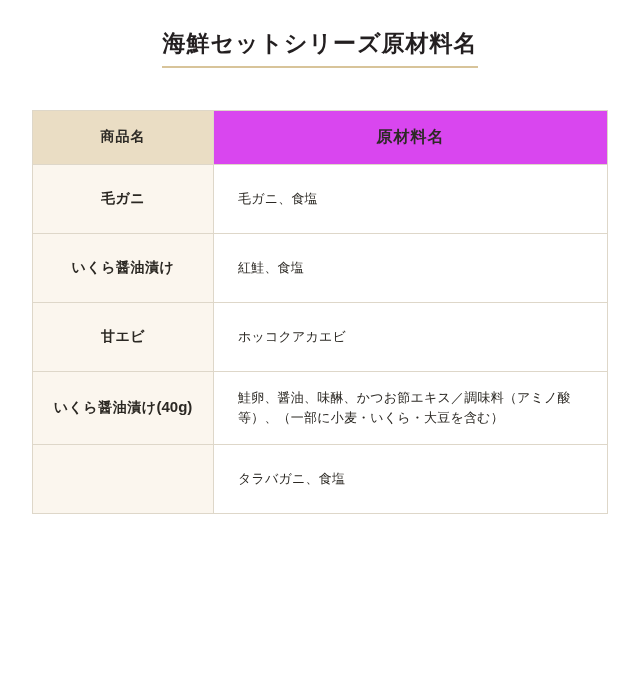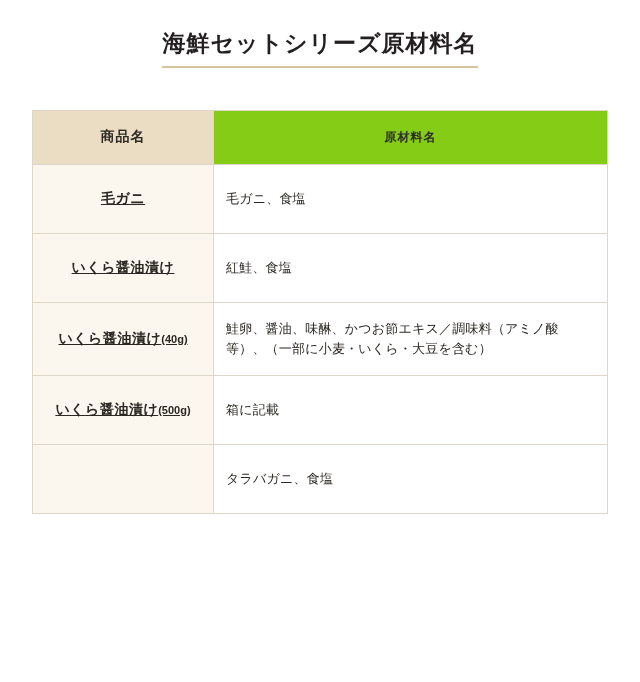--- a/index.html
+++ b/index.html
@@ -51,49 +51,48 @@
   thead th.col-product {
     width: 178px;
     background: #eaddc4;
     font-size: 14px;
     font-weight: bold;
     color: #2d2a26;
     height: 51px;
     letter-spacing: 1px;
   }
   thead th.col-ingredient {
-    background: #84cc16;
-    font-size: 12px;
+    background: #d946ef;
+    font-size: 16px;
     font-weight: bold;
     color: #2d2a26;
     height: 51px;
     text-align: center;
     letter-spacing: 1px;
   }
   td.product {
     background: #fbf6ee;
     text-align: center;
     font-size: 14px;
     font-weight: bold;
     color: #2b2823;
     padding: 6px 4px;
     letter-spacing: 0.5px;
-    text-decoration: underline;
   }
   td.product .gram {
-    font-size: 11px;
+    font-size: 15px;
     font-weight: bold;
     letter-spacing: 0;
   }
   td.ingredient {
     background: #ffffff;
     text-align: left;
     font-size: 13px;
     color: #2b2823;
-    padding: 8px 12px;
+    padding: 8px 24px;
     line-height: 1.55;
     letter-spacing: 0.2px;
   }
   tr.row-std td { height: 52px; }
   tr.row-tall td { height: 56px; }
 </style>
 </head>
 <body>
 
 <div class="page">
@@ -112,27 +111,27 @@
       </thead>
       <tbody>
         <tr class="row-std">
           <td class="product"><span>毛ガニ</span></td>
           <td class="ingredient">毛ガニ、食塩</td>
         </tr>
         <tr class="row-std">
           <td class="product"><span>いくら醤油漬け</span></td>
           <td class="ingredient">紅鮭、食塩</td>
         </tr>
+        <tr class="row-std">
+          <td class="product"><span>甘エビ</span></td>
+          <td class="ingredient">ホッコクアカエビ</td>
+        </tr>
         <tr class="row-tall">
           <td class="product"><span>いくら醤油漬け</span><span class="gram">(40g)</span></td>
           <td class="ingredient">鮭卵、醤油、味醂、かつお節エキス／調味料（アミノ酸等）、（一部に小麦・いくら・大豆を含む）</td>
-        </tr>
-        <tr class="row-std">
-          <td class="product"><span>いくら醤油漬け</span><span class="gram">(500g)</span></td>
-          <td class="ingredient">箱に記載</td>
         </tr>
         <tr class="row-std">
           <td class="product"></td>
           <td class="ingredient">タラバガニ、食塩</td>
         </tr>
 
       </tbody>
     </table>
   </div>
 

